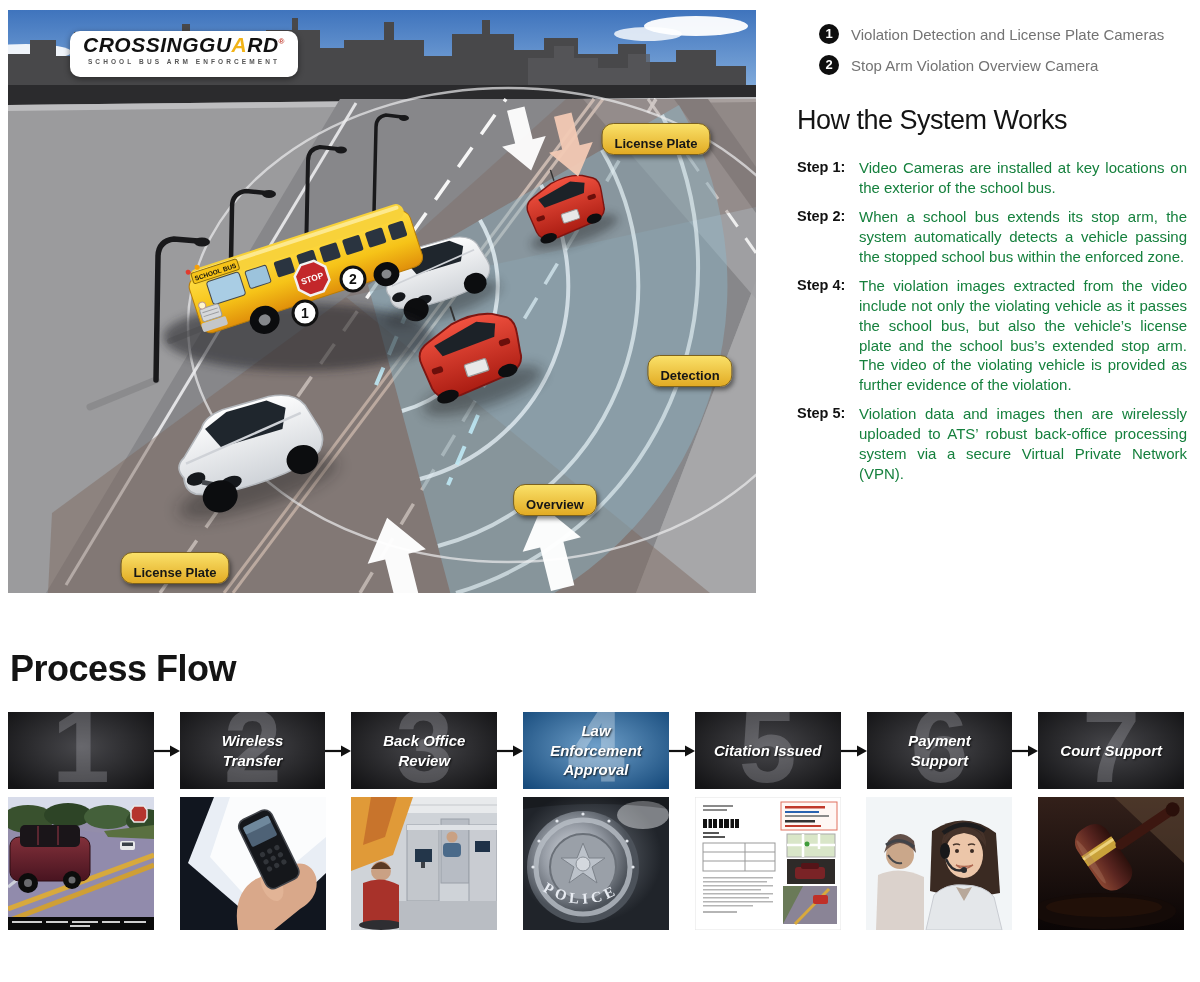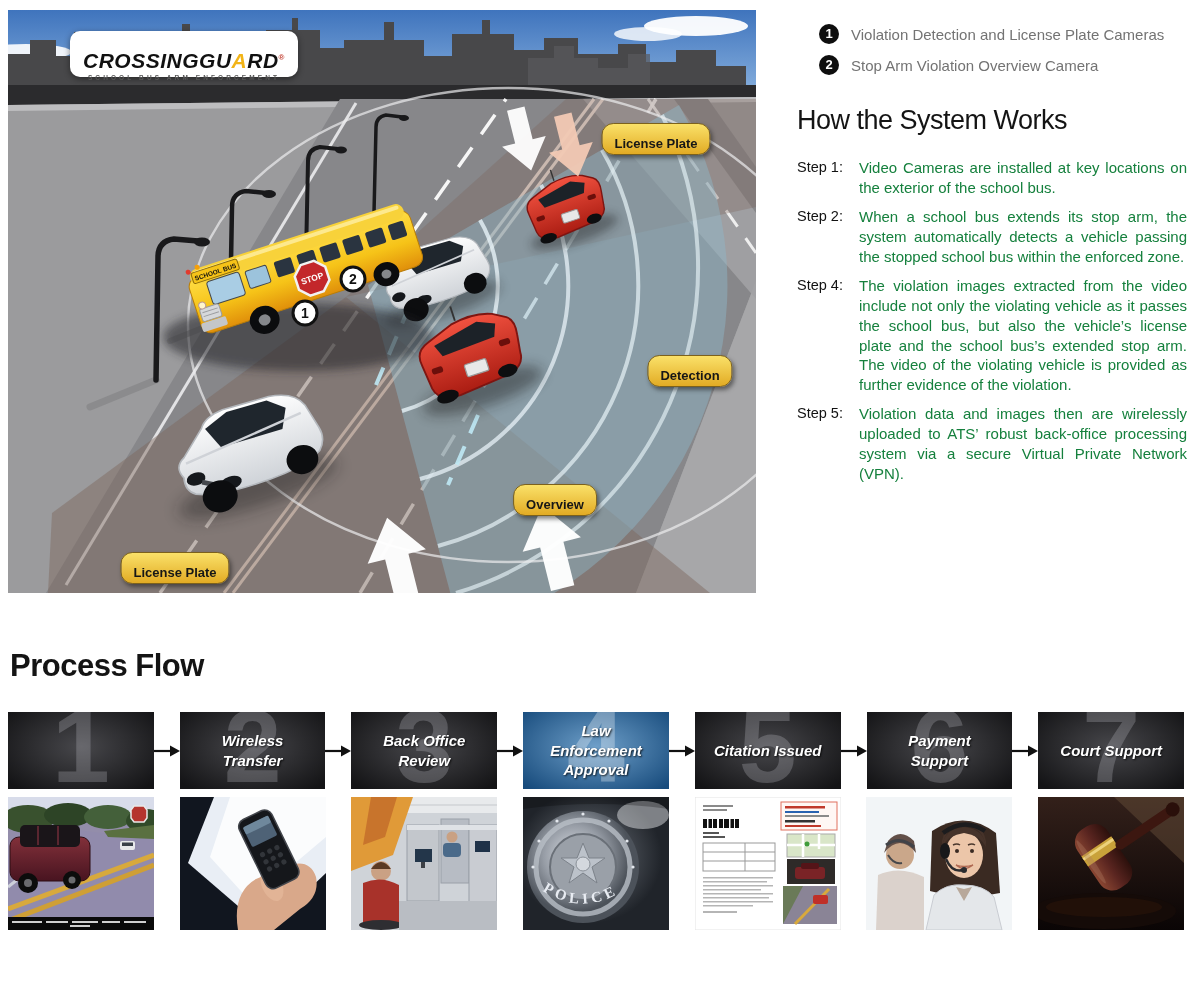--- a/index.html
+++ b/index.html
@@ -3,43 +3,43 @@
 <meta charset="utf-8">
 <style>
   html,body{margin:0;padding:0;background:#fff;}
   body{width:1200px;height:982px;position:relative;font-family:"Liberation Sans",sans-serif;overflow:hidden;}
 
   
   .panel{position:absolute;left:8px;top:10px;width:748px;height:583px;}
   .banner{position:absolute;left:0;top:0;width:748px;height:75px;overflow:hidden;}
   .logo-box{position:absolute;left:62px;top:21px;width:228px;height:46px;background:#fff;border-radius:10px;
             box-shadow:0 2px 6px rgba(0,0,0,.45);text-align:center;z-index:3;}
-  .logo-brand{font-weight:bold;font-style:italic;font-size:21px;letter-spacing:.5px;color:#111;margin-top:19px;line-height:1;}
+  .logo-brand{font-weight:bold;font-style:italic;font-size:21px;letter-spacing:.5px;color:#111;margin-top:3px;line-height:1;}
   .logo-brand .a{color:#f2b417;}
   .logo-brand sup{font-size:8px;color:#c0392b;font-style:normal;}
   .logo-tag{font-size:6.5px;letter-spacing:3.1px;color:#555;margin-top:3px;font-weight:bold;}
   .scene{position:absolute;left:0;top:75px;width:748px;height:508px;}
   .pill{position:absolute;transform:translate(-50%,-50%);background:linear-gradient(#fae169,#e2ab24);
         border:1px solid #7c611c;border-radius:12px;padding:12px 12px 3px;font-weight:bold;font-size:13px;
         color:#161616;box-shadow:2px 3px 4px rgba(20,20,20,.5);white-space:nowrap;z-index:5;}
 
   
   .rightcol{position:absolute;left:797px;top:24px;width:390px;}
   .legend{margin-left:22px;}
   .legend-row{display:flex;align-items:center;gap:12px;margin-bottom:11px;}
   .lnum{flex:0 0 20px;width:20px;height:20px;border-radius:50%;background:#0e0e0e;color:#fff;
         font-weight:bold;font-size:13px;line-height:20px;text-align:center;}
   .legend-label{font-size:15px;color:#737373;}
   h1.sys{font-size:27px;font-weight:normal;color:#141414;letter-spacing:-.5px;margin:30px 0 22px;}
   .step{display:flex;margin-bottom:9px;}
-  .step-label{flex:0 0 62px;font-weight:normal;font-size:14.5px;color:#121212;line-height:1.33;}
+  .step-label{flex:0 0 62px;font-weight:bold;font-size:14.5px;color:#121212;line-height:1.33;}
   .step-text{flex:1;font-size:15px;line-height:1.33;color:#15803d;text-align:justify;}
 
   
-  h2.flow{position:absolute;left:10px;top:648px;margin:0;font-size:31px;font-weight:bold;color:#141414;letter-spacing:-.5px;}
+  h2.flow{position:absolute;left:10px;top:648px;margin:0;font-size:36px;font-weight:bold;color:#141414;letter-spacing:-.5px;}
   .flowrow{position:absolute;left:8px;top:712px;width:1176px;display:flex;align-items:center;justify-content:space-between;}
   .fbox{width:146px;height:77px;position:relative;display:flex;align-items:center;justify-content:center;
         background:radial-gradient(ellipse at 50% 45%,#47474b 0%,#141416 92%);overflow:hidden;}
   .fbox.blue{background:radial-gradient(ellipse at 50% 45%,#6e9fc9 0%,#174b7c 95%);}
   .fnum{position:absolute;left:50%;top:50%;transform:translate(-50%,-55%);font-size:104px;font-weight:bold;
         line-height:1;color:rgba(190,190,198,.28);}
   .fbox.blue .fnum{color:rgba(255,255,255,.30);}
   .flabel{position:relative;font-weight:bold;font-style:italic;font-size:15px;line-height:1.3;color:#fff;
           text-align:center;padding:0 14px;text-shadow:1px 1px 2px rgba(0,0,0,.8);}
   .farrow{flex:0 0 auto;display:flex;align-items:center;}

